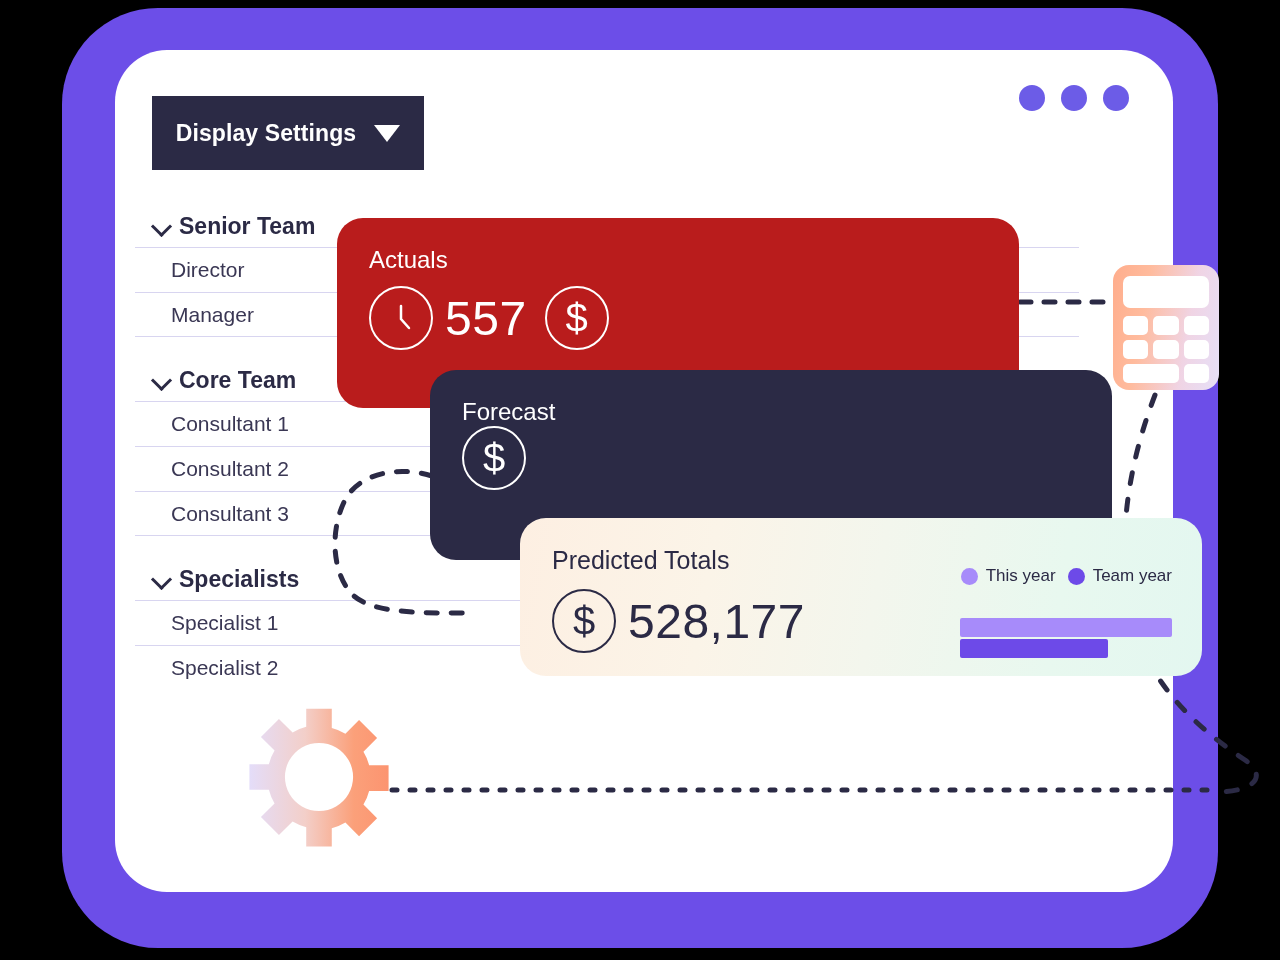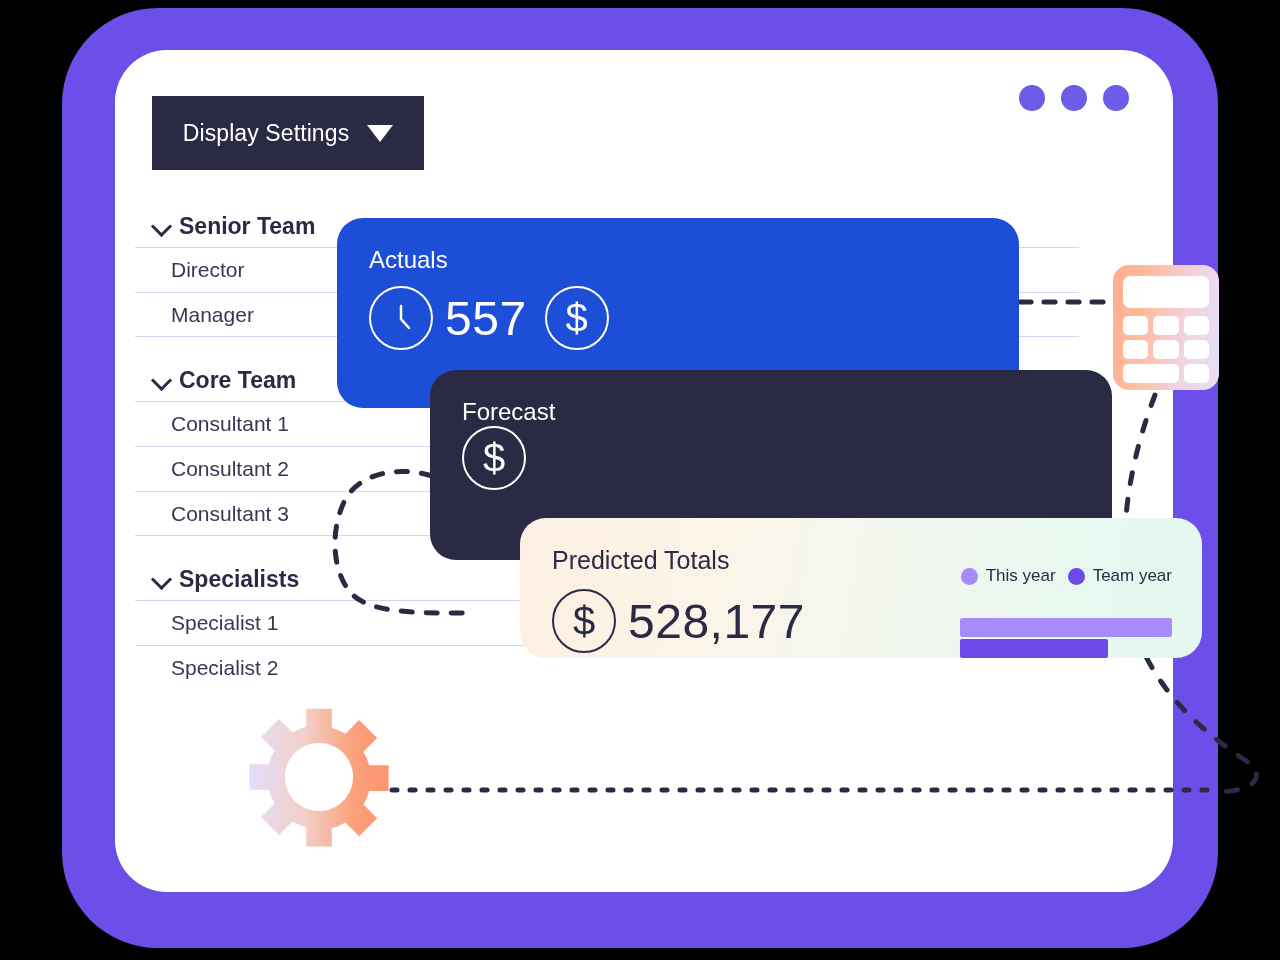--- a/index.html
+++ b/index.html
@@ -42,21 +42,21 @@
   .display-settings {
     position: absolute;
     left: 37px; top: 46px;
     width: 272px; height: 74px;
     background: #2b2a45;
     display: flex; align-items: center; justify-content: center;
     gap: 18px;
     color: #fff;
   }
   .display-settings .ds-label {
-    font-size: 23px; font-weight: normal; letter-spacing: .1px;
+    font-size: 23px; font-weight: bold; letter-spacing: .1px;
   }
   .ds-caret {
     width: 0; height: 0;
     border-left: 13px solid transparent;
     border-right: 13px solid transparent;
     border-top: 17px solid #ffffff;
   }
 
   
   .list-area {
@@ -110,38 +110,38 @@
     display: flex; align-items: flex-start; gap: 18px;
   }
   .metric { display: flex; align-items: center; gap: 12px; }
   .metric .value {
     font-size: 48px; letter-spacing: .5px;
   }
 
   .card-actuals {
     left: 337px; top: 218px;
     width: 682px; height: 190px;
-    background: #1d4ed8;
+    background: #b91c1c;
     color: #ffffff;
     padding: 28px 0 0 32px;
   }
   .card-actuals .card-title { margin-bottom: 12px; }
 
   .card-forecast {
     left: 430px; top: 370px;
     width: 682px; height: 190px;
     background: #2b2a45;
     color: #ffffff;
     padding: 28px 0 0 32px;
   }
   .card-forecast .card-title { }
 
   .card-predicted {
     left: 520px; top: 518px;
-    width: 682px; height: 140px;
+    width: 682px; height: 158px;
     background: linear-gradient(100deg, #fdefe2 0%, #fbf4e8 28%, #f3f6ed 52%, #e8f8ef 78%, #e3f7f0 100%);
     color: #2b2a45;
     padding: 28px 0 0 32px;
   }
   .card-predicted .card-title { margin-bottom: 14px; font-size: 25px; }
 
   
   .circ {
     border: 2.5px solid currentColor;
     border-radius: 50%;

